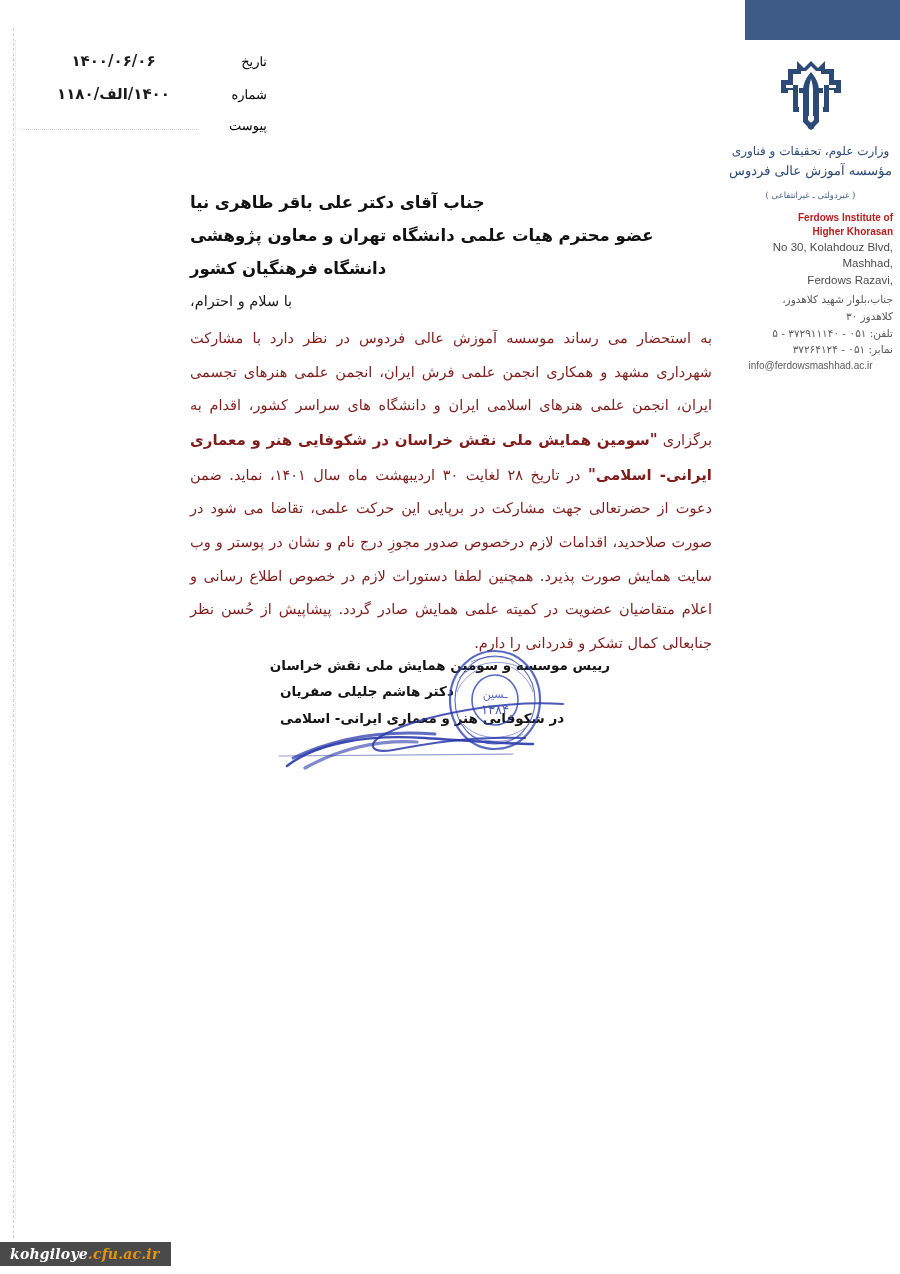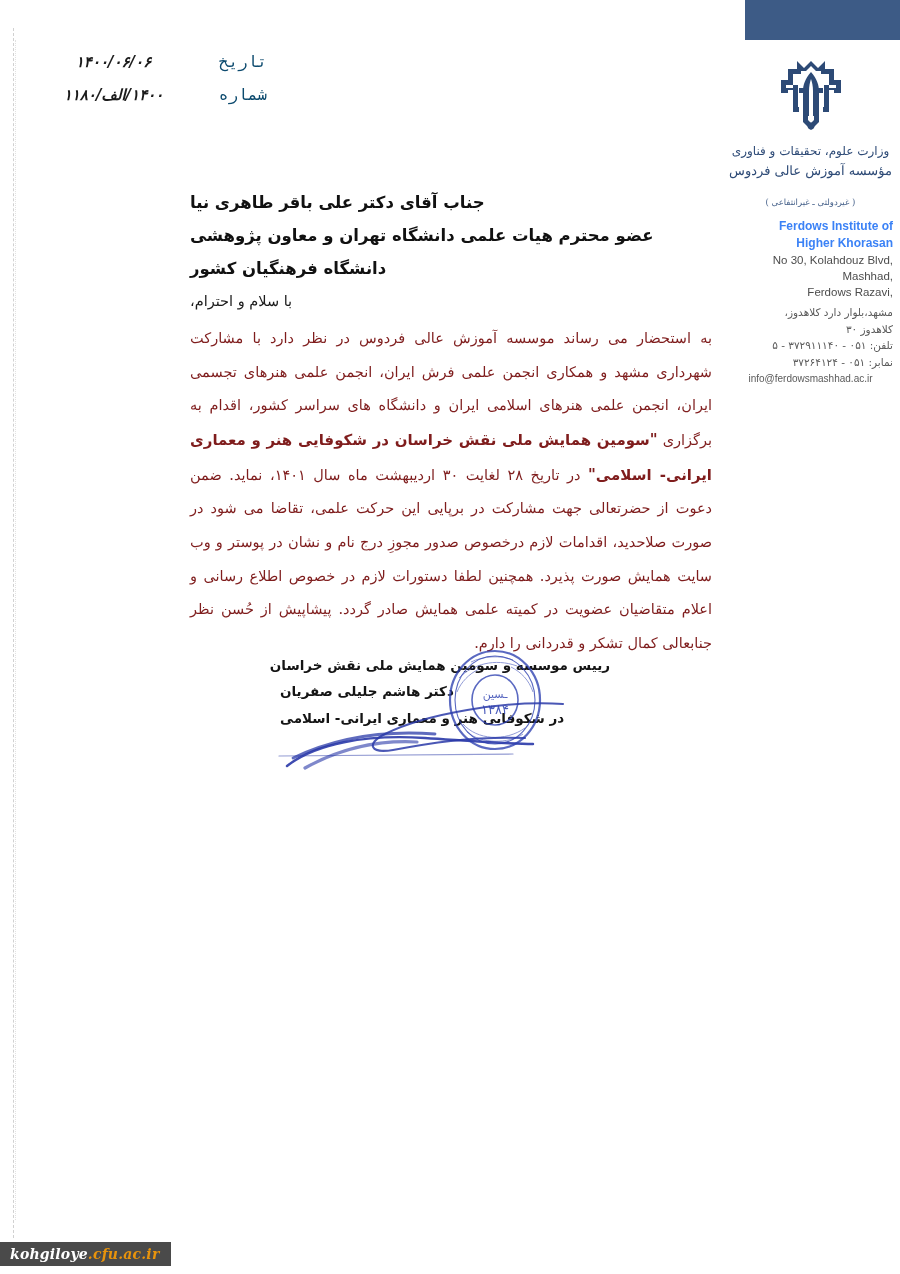--- a/index.html
+++ b/index.html
@@ -53,33 +53,32 @@
     direction: rtl;
   }
   .meta-row {
     display: flex;
     align-items: baseline;
     height: 33px;
   }
   .meta-label {
     width: 62px;
     text-align: right;
-    font-size: 16px;
-    color: #0c4a6e;
-    font-family: Liberation Mono, monospace;
+    font-size: 13px;
+    color: #000000;
+    font-family: Liberation Sans, sans-serif;
   }
   .meta-value {
     flex: 1;
     text-align: center;
     font-size: 15px;
     font-weight: bold;
     color: #1b1b1b;
     letter-spacing: .5px;
     font-family: "DejaVu Sans", sans-serif;
-    font-style: italic;
   }
   .meta-dots {
     flex: 1;
     margin-right: 8px;
     border-bottom: 1px dotted #b4b4b4;
     height: 9px;
     opacity: .75;
   }
 
   
@@ -101,35 +100,35 @@
     line-height: 1.55;
     font-family: "DejaVu Serif", serif;
     white-space: nowrap;
   }
   .logo-fa-line.l1 { font-size: 12px; }
   .logo-fa-line.l2 { font-size: 13px; }
   .logo-fa-sub {
     color: #46618a;
     font-size: 8.5px;
     font-family: "DejaVu Serif", serif;
-    margin-top: 16px;
+    margin-top: 9px;
   }
   .addr-en {
     direction: ltr;
     text-align: right;
     margin-top: 11px;
     color: #4c4c4c;
     font-size: 11.5px;
     line-height: 1.42;
     font-family: "Liberation Sans", sans-serif;
   }
   .addr-en .strong {
     font-weight: bold;
-    color: #3b82f6;
-    font-size: 12px;
+    color: #b91c1c;
+    font-size: 10px;
   }
   .addr-fa {
     direction: rtl;
     text-align: right;
     margin-top: 3px;
     color: #5a5a5a;
     font-size: 10.5px;
     line-height: 1.6;
     font-family: "DejaVu Sans", sans-serif;
   }
@@ -252,20 +251,24 @@
 
   <div class="meta-block">
     <div class="meta-row">
       <span class="meta-label">تاریخ</span>
       <span class="meta-value">۱۴۰۰/۰۶/۰۶</span>
     </div>
     <div class="meta-row">
       <span class="meta-label">شماره</span>
       <span class="meta-value">۱۴۰۰/الف/۱۱۸۰</span>
     </div>
+    <div class="meta-row">
+      <span class="meta-label">پیوست</span>
+      <span class="meta-dots"></span>
+    </div>
   </div>
 
   <div class="letterhead">
 
     <div class="logo-mark">
       <svg viewBox="0 0 86 74" width="86" height="74" aria-hidden="true">
         <g fill="#2d4a76">
 
           <path d="M43 1 L50 8 L57 1 L57 9 L66 9 L66 20 L73 20 L73 33 L66 33 L66 30 L61 30 L61 52 L55 52
                    L55 33 L51 33 L51 62 L43 70 L35 62 L35 33 L31 33 L31 52 L25 52 L25 30 L20 30 L20 33
@@ -287,21 +290,21 @@
 
     <div class="addr-en">
       <div class="strong">Ferdows Institute of</div>
       <div class="strong">Higher Khorasan</div>
       <div>No 30, Kolahdouz Blvd,</div>
       <div>Mashhad,</div>
       <div>Ferdows Razavi,</div>
     </div>
 
     <div class="addr-fa">
-      <div>مشهد،بلوار دارد کلاهدوز،</div>
+      <div>جناب،بلوار شهید کلاهدوز،</div>
       <div>کلاهدوز ۳۰</div>
       <div>تلفن: ۰۵۱ - ۳۷۲۹۱۱۱۴۰ - ۵</div>
       <div>نمابر: ۰۵۱ - ۳۷۲۶۴۱۲۴</div>
       <span class="mail">info@ferdowsmashhad.ac.ir</span>
     </div>
   </div>
 
   <div class="recipient">
     <div class="line">جناب آقای دکتر علی باقر طاهری نیا</div>
     <div class="line">عضو محترم هیات علمی دانشگاه تهران و معاون پژوهشی دانشگاه فرهنگیان کشور</div>

